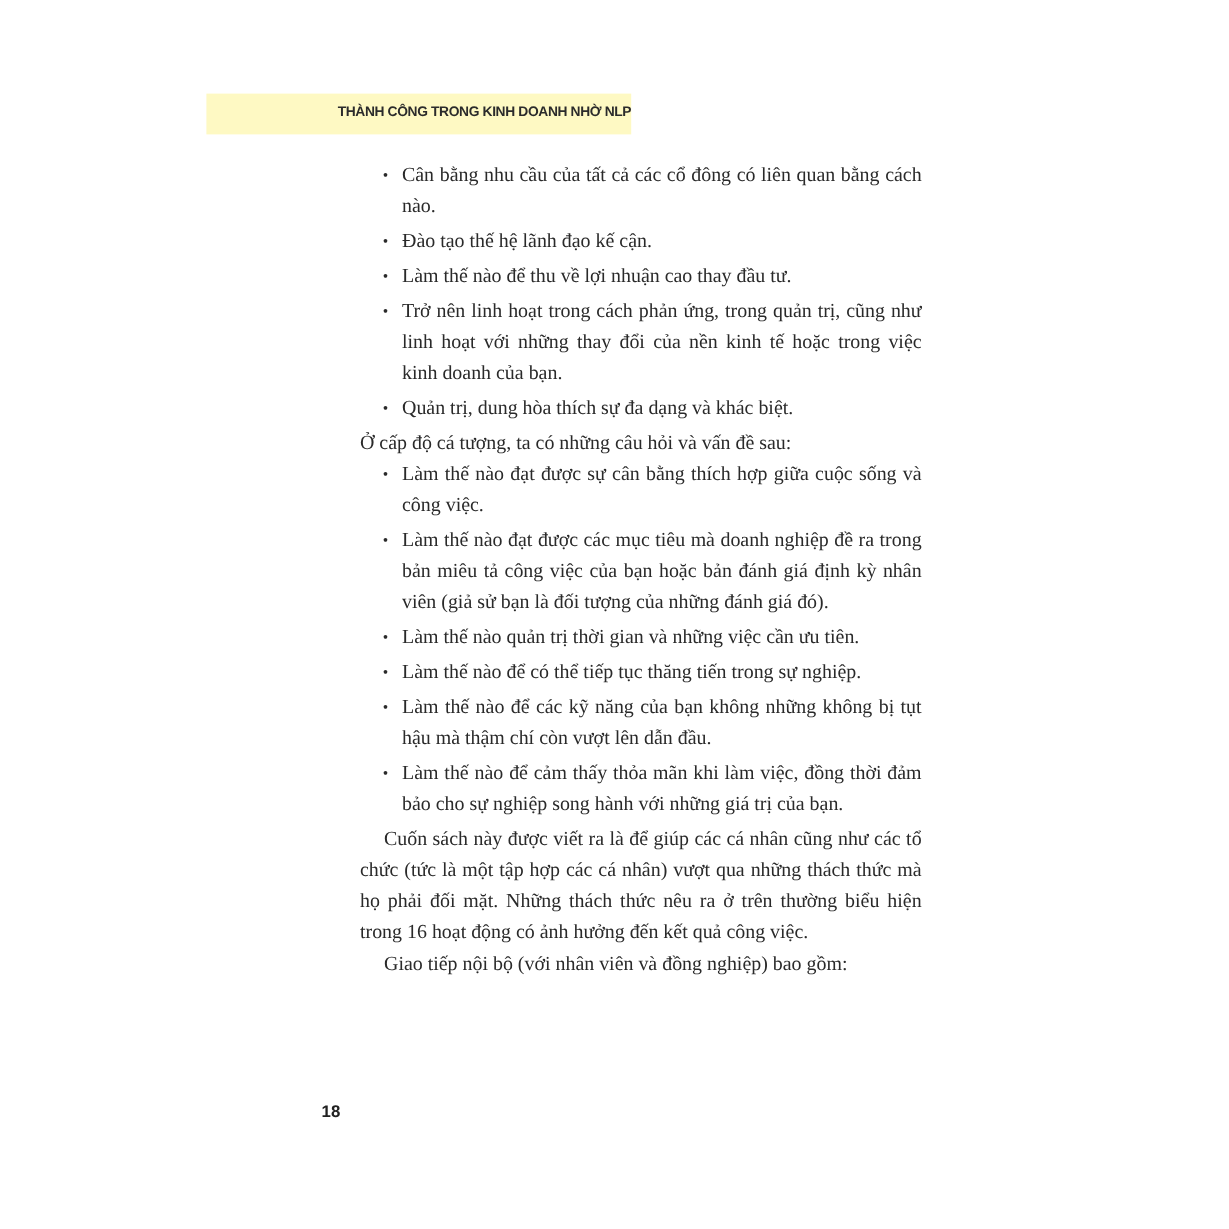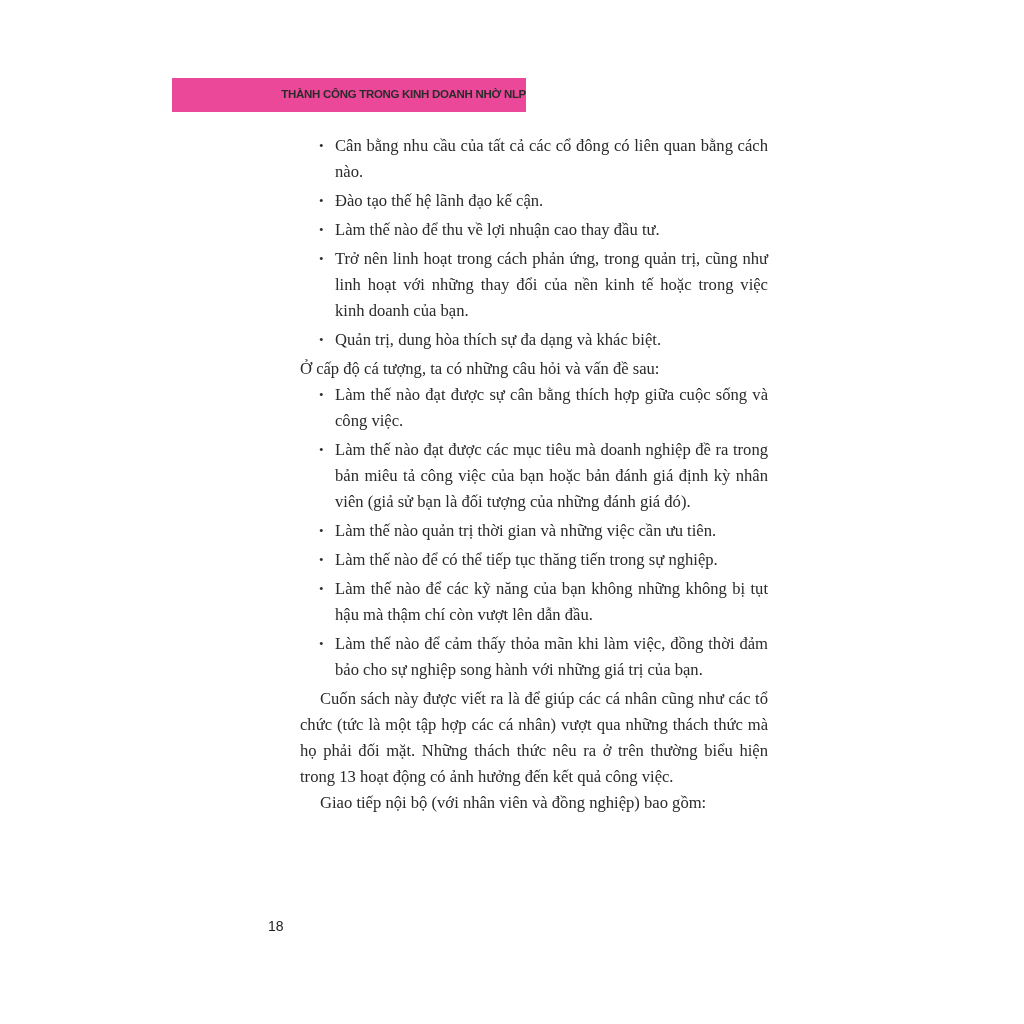--- a/index.html
+++ b/index.html
@@ -14,21 +14,21 @@
       overflow: hidden;
       font-family: "Liberation Serif", "DejaVu Serif", serif;
       color: #2a2a2a;
     }
     .running-header {
       position: absolute;
       left: 172px;
       top: 78px;
       width: 354px;
       height: 34px;
-      background: #ec4899;
+      background: #fef9c3;
     }
     .running-header-text {
       position: absolute;
       right: 0px;
       top: 10px;
       font-family: "Liberation Sans", "DejaVu Sans", sans-serif;
       font-weight: bold;
       font-size: 11.5px;
       letter-spacing: -0.3px;
       color: #2b2b2b;
@@ -79,21 +79,21 @@
     ol.numbered .num {
       font-weight: bold;
       display: inline-block;
       width: 18px;
     }
     .page-number {
       position: absolute;
       left: 268px;
       top: 918px;
       font-family: "Liberation Sans", "DejaVu Sans", sans-serif;
-      font-weight: normal;
+      font-weight: bold;
       font-size: 14px;
       color: #222;
     }
   </style>
 </head>
 <body>
 
 <div class="running-header">
   <span class="running-header-text">THÀNH CÔNG TRONG KINH DOANH NHỜ NLP</span>
 </div>
@@ -112,19 +112,19 @@
 
   <ul class="bullets">
     <li>Làm thế nào đạt được sự cân bằng thích hợp giữa cuộc sống và công việc.</li>
     <li>Làm thế nào đạt được các mục tiêu mà doanh nghiệp đề ra trong bản miêu tả công việc của bạn hoặc bản đánh giá định kỳ nhân viên (giả sử bạn là đối tượng của những đánh giá đó).</li>
     <li>Làm thế nào quản trị thời gian và những việc cần ưu tiên.</li>
     <li>Làm thế nào để có thể tiếp tục thăng tiến trong sự nghiệp.</li>
     <li>Làm thế nào để các kỹ năng của bạn không những không bị tụt hậu mà thậm chí còn vượt lên dẫn đầu.</li>
     <li>Làm thế nào để cảm thấy thỏa mãn khi làm việc, đồng thời đảm bảo cho sự nghiệp song hành với những giá trị của bạn.</li>
   </ul>
 
-  <p class="para first-indent gap-small">Cuốn sách này được viết ra là để giúp các cá nhân cũng như các tổ chức (tức là một tập hợp các cá nhân) vượt qua những thách thức mà họ phải đối mặt. Những thách thức nêu ra ở trên thường biểu hiện trong 13 hoạt động có ảnh hưởng đến kết quả công việc.</p>
+  <p class="para first-indent gap-small">Cuốn sách này được viết ra là để giúp các cá nhân cũng như các tổ chức (tức là một tập hợp các cá nhân) vượt qua những thách thức mà họ phải đối mặt. Những thách thức nêu ra ở trên thường biểu hiện trong 16 hoạt động có ảnh hưởng đến kết quả công việc.</p>
 
   <p class="para first-indent gap-small">Giao tiếp nội bộ (với nhân viên và đồng nghiệp) bao gồm:</p>
 
 </div>
 
 <div class="page-number">18</div>
 
 </body></html>

